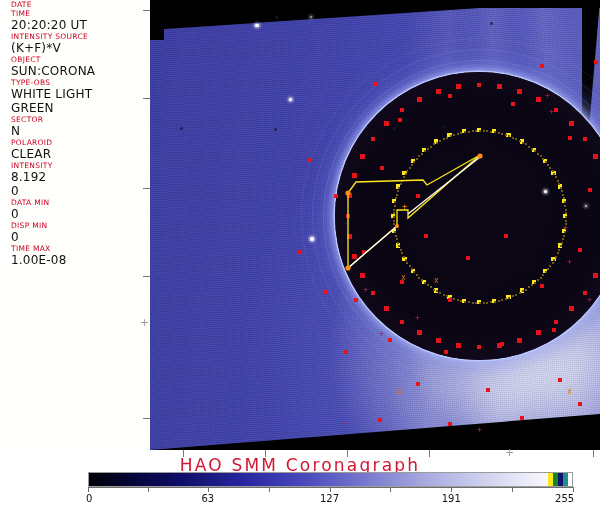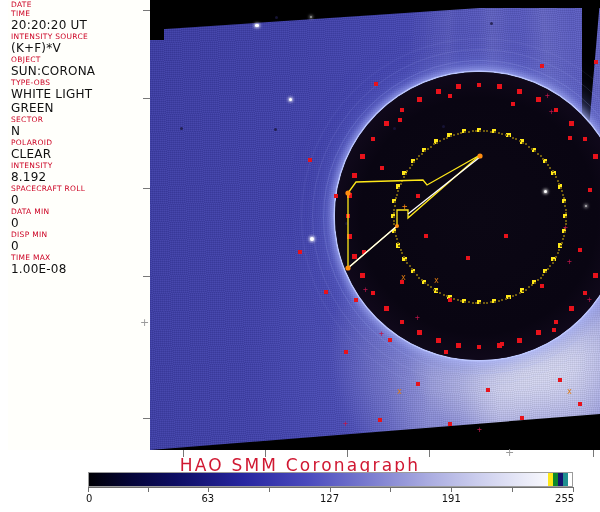--- a/index.html
+++ b/index.html
@@ -150,21 +150,20 @@
     </div>
     <div class="meta-row">
       <span class="meta-label">POLAROID</span>
       <span class="meta-value">CLEAR</span>
     </div>
     <div class="meta-row">
       <span class="meta-label">INTENSITY</span>
       <span class="meta-value">8.192</span>
     </div>
     <div class="meta-row">
-      <span class="meta-label">SPACECRAFT ROLL</span>
       <span class="meta-value">0</span>
     </div>
     <div class="meta-row">
       <span class="meta-label">DATA MIN</span>
       <span class="meta-value">0</span>
     </div>
     <div class="meta-row">
       <span class="meta-label">DISP MIN</span>
       <span class="meta-value">0</span>
     </div>

